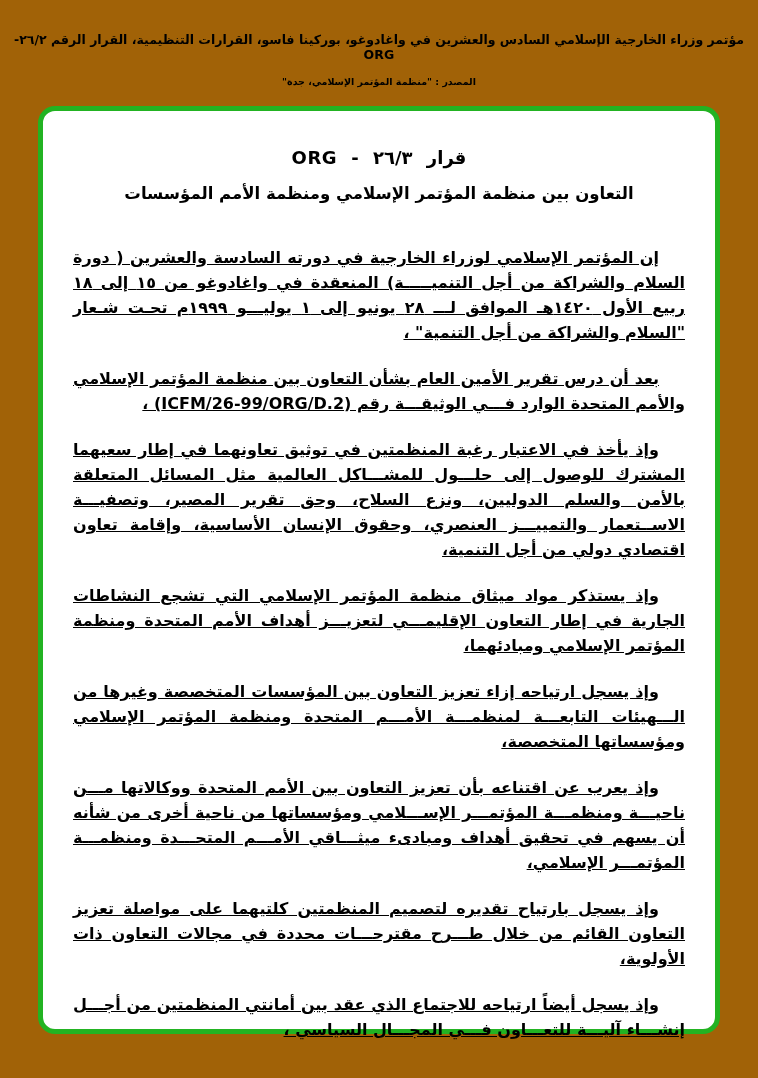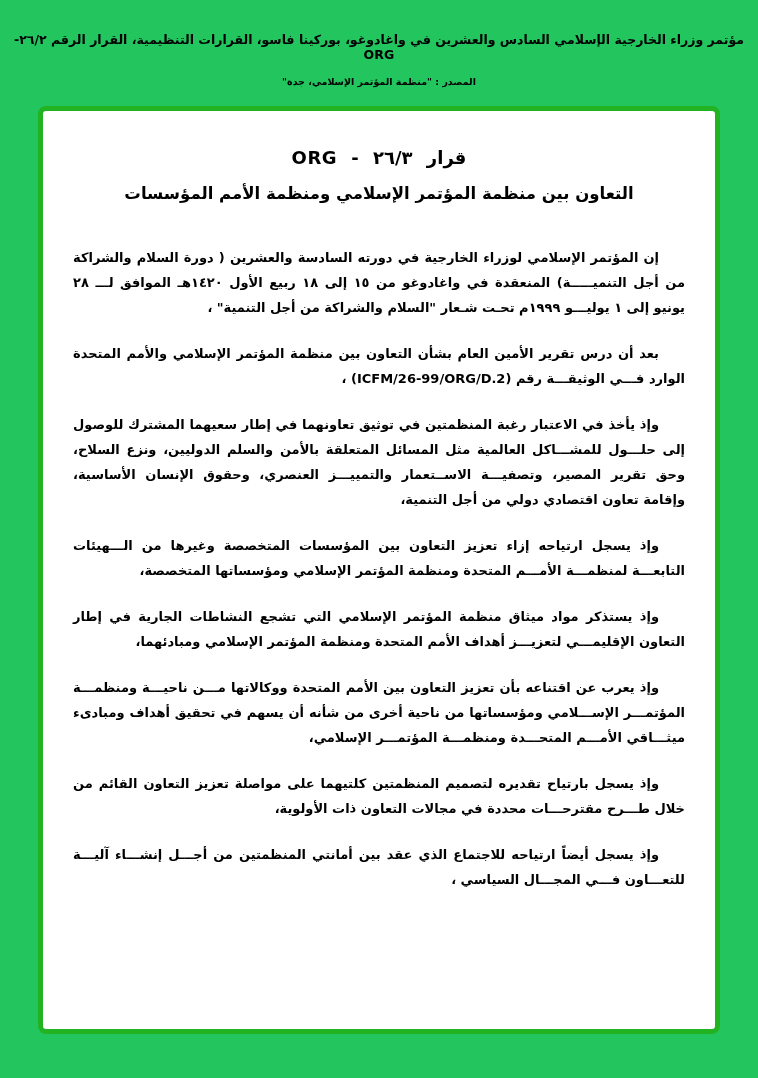--- a/index.html
+++ b/index.html
@@ -1,19 +1,19 @@
 <!DOCTYPE html>
 <html lang="ar"><head>
 <meta charset="utf-8">
 <style>
   html,body{margin:0;padding:0;background:#ffffff;}
   .page{
     position:relative;
     width:758px;height:1078px;
-    background:#22c55e;
+    background:#a16207;
     font-family:"DejaVu Sans", sans-serif;
     color:#000;
     overflow:hidden;
   }
   .top-header{
     direction:rtl;
     text-align:center;
     padding-top:32px;
     font-size:12.5px;
     font-weight:bold;
@@ -25,21 +25,21 @@
     margin-top:14px;
     font-size:9.5px;
     font-weight:bold;
   }
   .frame{
     position:absolute;
     left:38px;top:106px;
     width:682px;height:928px;
     box-sizing:border-box;
     border:5px solid #22b322;
-    border-radius:8px;
+    border-radius:17px;
     background:#ffffff;
   }
   .content{
     direction:rtl;
     padding:36px 30px 0 30px;
   }
   .res-number{
     text-align:center;
     font-size:18px;
     font-weight:bold;
@@ -53,26 +53,27 @@
     font-weight:bold;
     margin:0 0 12px 0;
   }
   .doc-title{
     text-align:center;
     font-size:16.5px;
     font-weight:bold;
     margin:0 0 42px 0;
   }
   .body-text p{
-    font-size:13px;
+    font-size:16px;
     font-weight:bold;
     line-height:25px;
     text-align:justify;
     text-indent:26px;
     margin:8px 0 21px 0;
+    text-decoration:underline;
   }
 </style>
 </head>
 <body>
 
 <div class="page">
 
   <div class="top-header">مؤتمر وزراء الخارجية الإسلامي السادس والعشرين في واغادوغو، بوركينا فاسو، القرارات التنظيمية، القرار الرقم ٢٦/٢-ORG</div>
 
   <div class="source-line">المصدر :  "منظمة المؤتمر الإسلامي، جدة"</div>
@@ -82,22 +83,22 @@
 
       <div class="res-number">قرار ٢٦/٣ - ORG</div>
 
 
       <div class="doc-title">التعاون بين منظمة المؤتمر الإسلامي ومنظمة الأمم المؤسسات</div>
 
       <div class="body-text">
         <p>إن المؤتمر الإسلامي لوزراء الخارجية في دورته السادسة والعشرين ( دورة السلام والشراكة من أجل التنميـــــة) المنعقدة في واغادوغو من ١٥ إلى ١٨ ربيع الأول ١٤٢٠هـ الموافق لـــ ٢٨ يونيو إلى ١ يوليـــو ١٩٩٩م تحـت شـعار "السلام والشراكة من أجل التنمية" ،</p>
         <p>بعد أن درس تقرير الأمين العام بشأن التعاون بين منظمة المؤتمر الإسلامي والأمم المتحدة الوارد فـــي الوثيقـــة رقم (ICFM/26-99/ORG/D.2) ،</p>
         <p>وإذ يأخذ في الاعتبار رغبة المنظمتين في توثيق تعاونهما في إطار سعيهما المشترك للوصول إلى حلـــول للمشـــاكل العالمية مثل المسائل المتعلقة بالأمن والسلم الدوليين، ونزع السلاح، وحق تقرير المصير، وتصفيـــة الاســتعمار والتمييـــز العنصري، وحقوق الإنسان الأساسية، وإقامة تعاون اقتصادي دولي من أجل التنمية،</p>
+        <p>وإذ يستذكر مواد ميثاق منظمة المؤتمر الإسلامي التي تشجع النشاطات الجارية في إطار التعاون الإقليمـــي لتعزيـــز أهداف الأمم المتحدة ومنظمة المؤتمر الإسلامي ومبادئهما،</p>
         <p>وإذ يسجل ارتياحه إزاء تعزيز التعاون بين المؤسسات المتخصصة وغيرها من الـــهيئات التابعـــة لمنظمـــة الأمـــم المتحدة ومنظمة المؤتمر الإسلامي ومؤسساتها المتخصصة،</p>
-        <p>وإذ يستذكر مواد ميثاق منظمة المؤتمر الإسلامي التي تشجع النشاطات الجارية في إطار التعاون الإقليمـــي لتعزيـــز أهداف الأمم المتحدة ومنظمة المؤتمر الإسلامي ومبادئهما،</p>
         <p>وإذ يعرب عن اقتناعه بأن تعزيز التعاون بين الأمم المتحدة ووكالاتها مـــن ناحيـــة ومنظمـــة المؤتمـــر الإســـلامي ومؤسساتها من ناحية أخرى من شأنه أن يسهم في تحقيق أهداف ومبادىء ميثـــاقي الأمـــم المتحـــدة ومنظمـــة المؤتمـــر الإسلامي،</p>
         <p>وإذ يسجل بارتياح تقديره لتصميم المنظمتين كلتيهما على مواصلة تعزيز التعاون القائم من خلال طـــرح مقترحـــات محددة في مجالات التعاون ذات الأولوية،</p>
         <p>وإذ يسجل أيضاً ارتياحه للاجتماع الذي عقد بين أمانتي المنظمتين من أجـــل إنشـــاء آليـــة للتعـــاون فـــي المجـــال السياسي ،</p>
       </div>
 
     </div>
   </div>
 
 </div>
 

